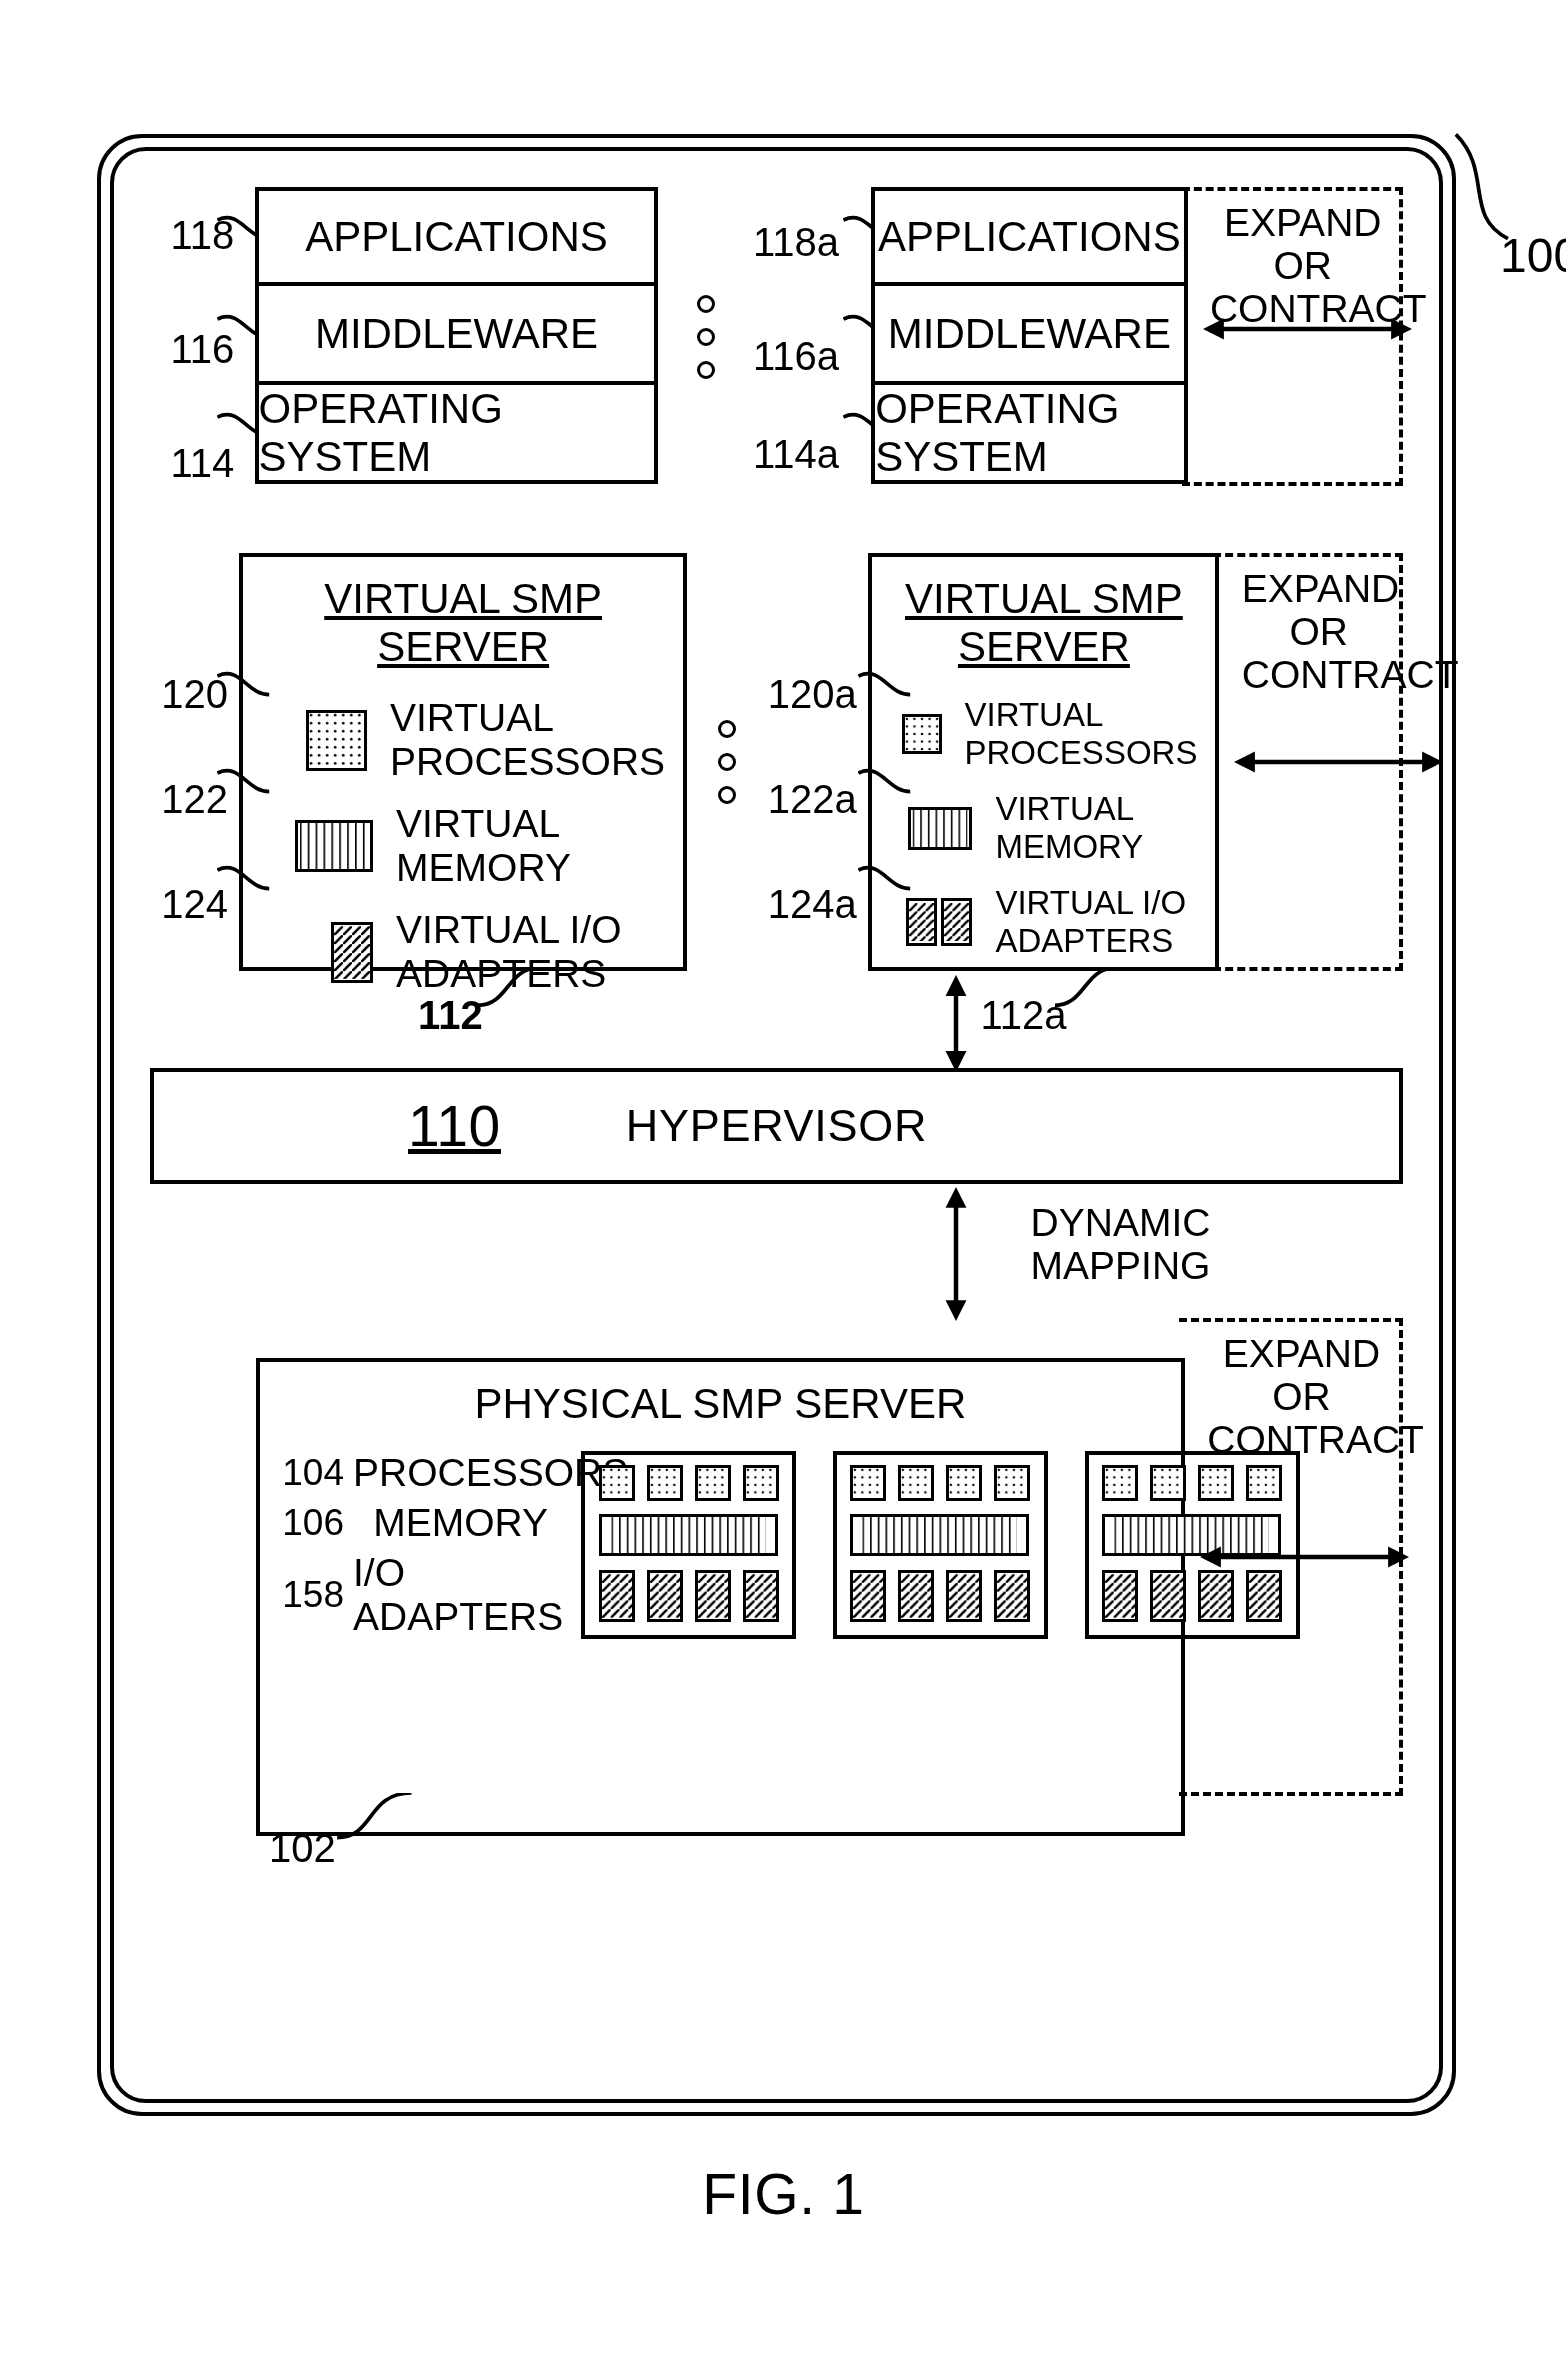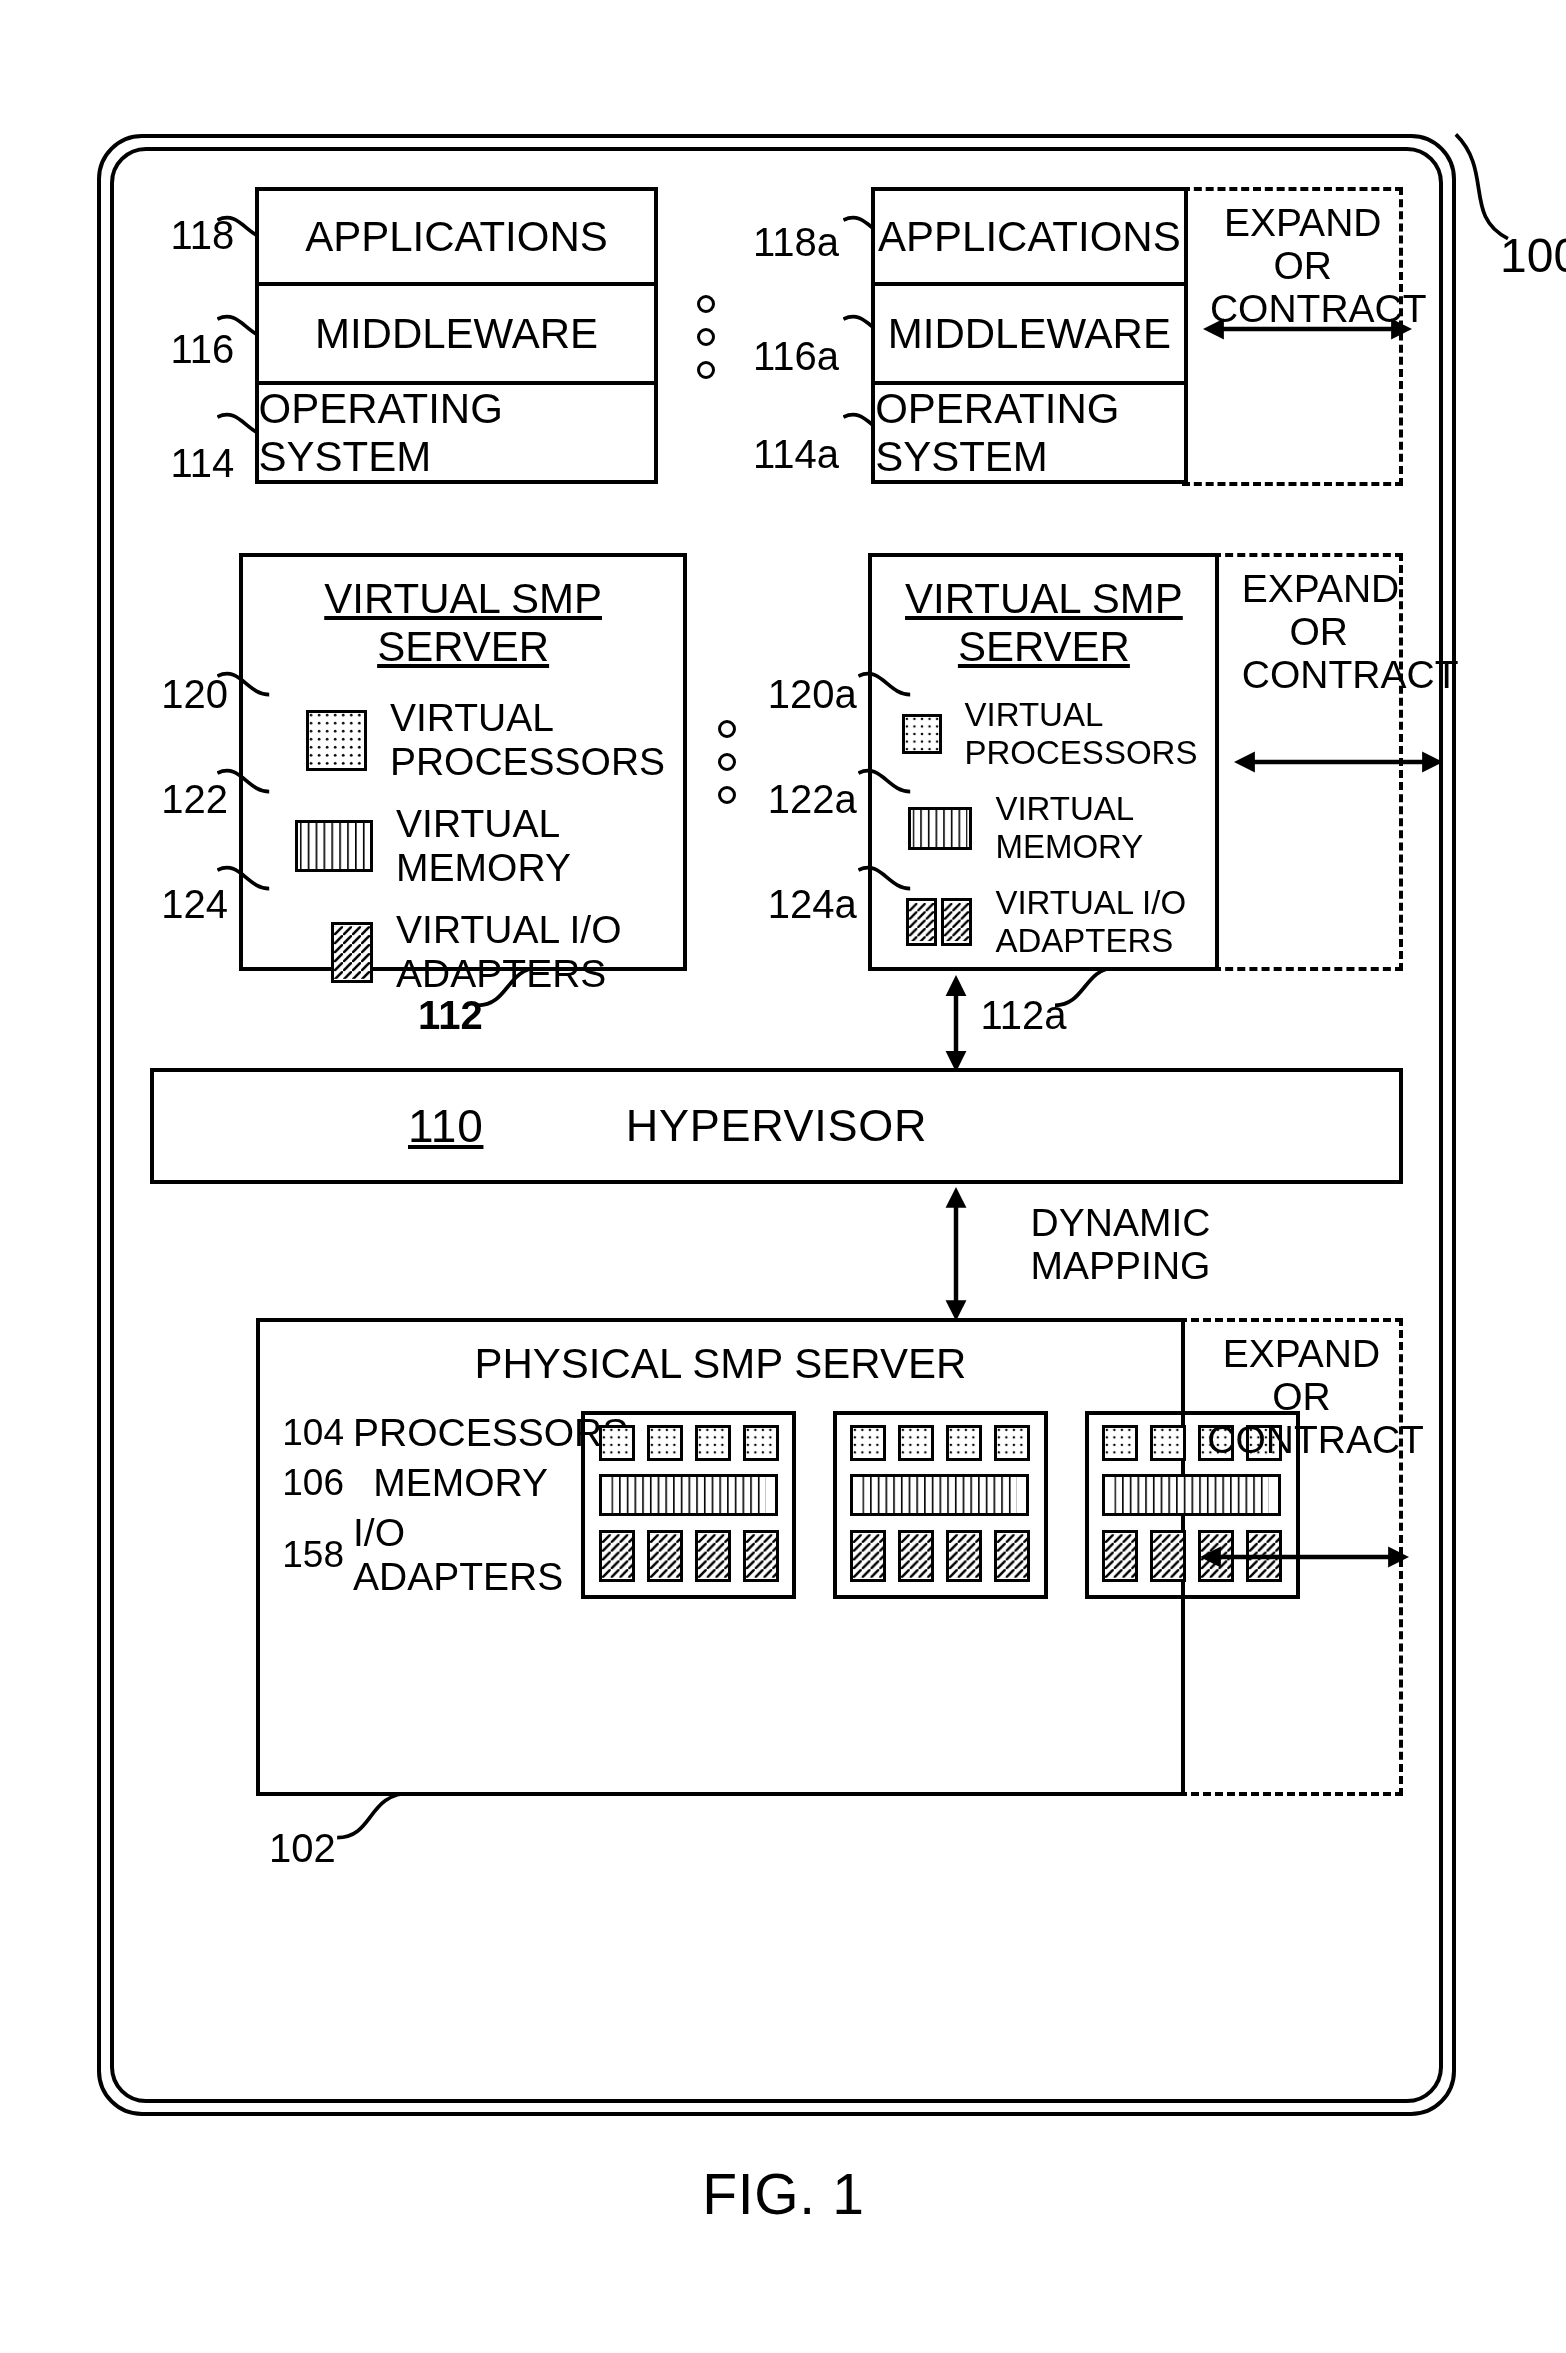--- a/index.html
+++ b/index.html
@@ -172,21 +172,21 @@
     align-items:center;
     justify-content:center;
     font-size: 45px;
     letter-spacing: 0.7px;
     position: relative;
     box-sizing: border-box;
   }
   .hypbar .num {
     position:absolute;
     left: 254px;
-    font-size: 46px;
+    font-size: 57px;
     text-decoration: underline;
   }
 
   
   .physbox {
     border: 4.5px solid #000;
     box-sizing: border-box;
     padding: 15px 22.4px 22.4px 22.4px;
     display:flex;
     flex-direction:column;
@@ -509,21 +509,21 @@
           <polygon points="20,180 6,152 34,152" fill="#000"></polygon>
         </svg>
 
         <div class="gap90"></div>
         <div class="gap90"></div>
 
         <div class="row tworow" style="height:508px;">
           <div style="width:116px; position:relative;">
             
           </div>
-          <div class="physbox" style="width:929px; height:478px;">
+          <div class="physbox" style="width:929px; height:478px;margin-top:40px;">
             <div class="phystitle">PHYSICAL SMP SERVER</div>
             <div class="physrow">
               <div class="physlabels">
                 <div class="lrow">
                   <span class="ref">104</span>
                   <span>PROCESSORS</span>
                 </div>
                 <div class="lrow">
                   <span class="ref">106</span>
                   <span>MEMORY</span>

